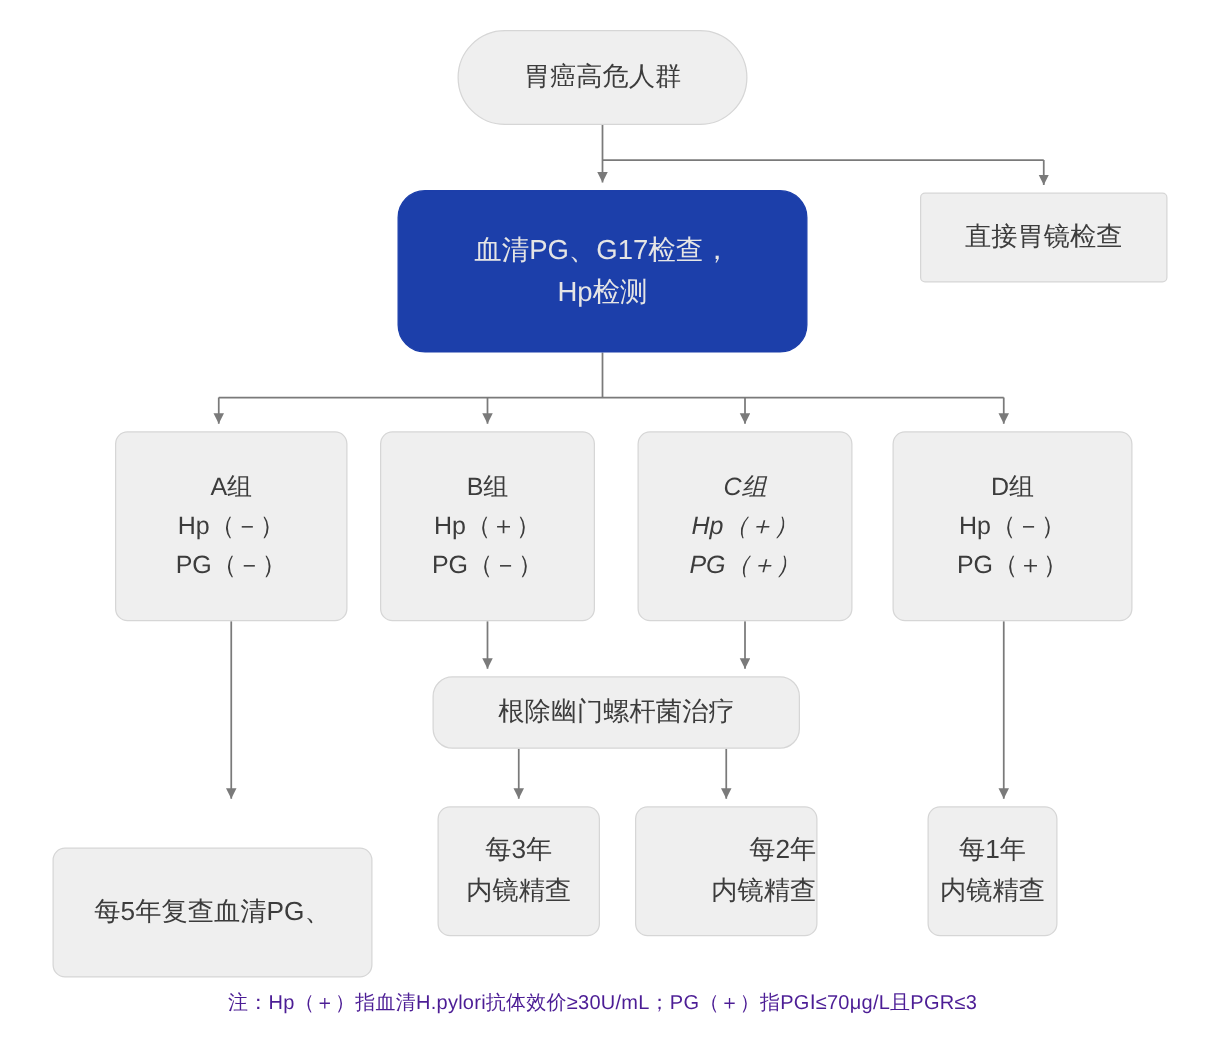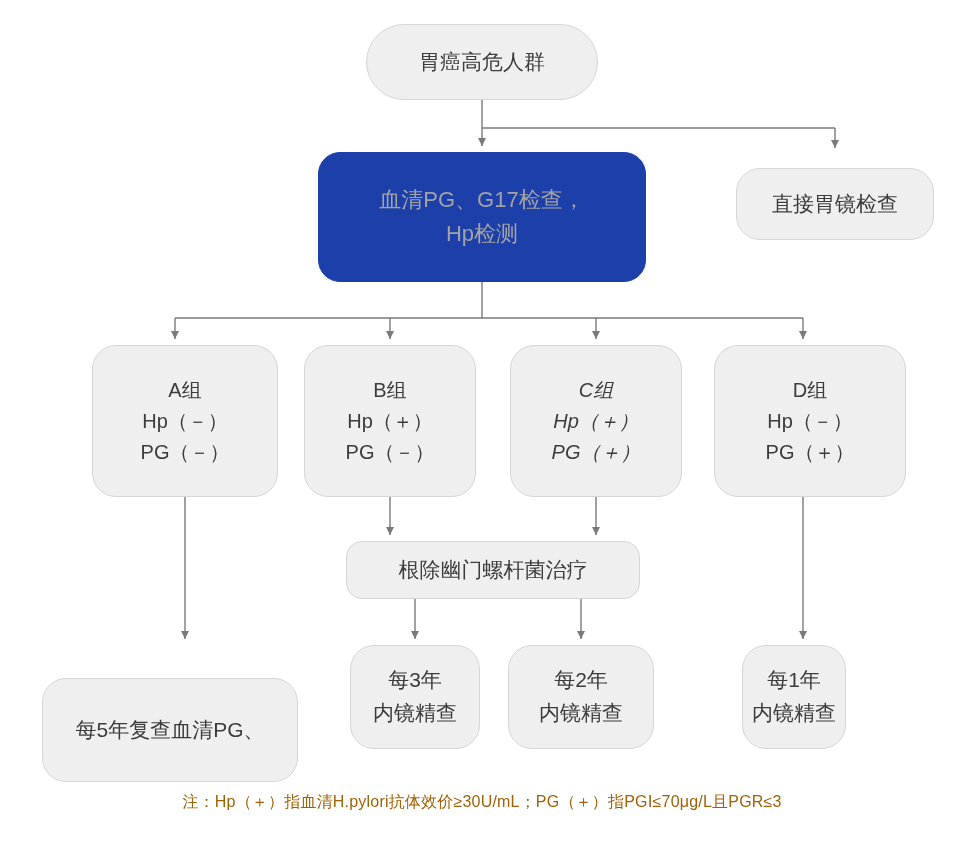--- a/index.html
+++ b/index.html
@@ -29,61 +29,61 @@
     pointer-events: none;
   }
   .node {
     position: absolute;
     box-sizing: border-box;
     display: flex;
     flex-direction: column;
     align-items: center;
     justify-content: center;
     text-align: center;
-    border-radius: 24px;
+    border-radius: 10px;
     background: #efefef;
     border: 1px solid #d6d6d6;
     color: #3c3c3c;
     line-height: 1.55;
   }
   .node .line {
     display: block;
     white-space: nowrap;
   }
   .node.highlight {
     background: #1c3faa;
     border: 1px solid #1c3faa;
-    color: #a3a3a3;
+    color: #e5e5e5;
     border-radius: 22px;
   }
   
   #node-top        { left: 366px; top: 24px;  width: 232px; height: 76px;  font-size: 21px; border-radius: 38px; }
   #node-serum      { left: 318px; top: 152px; width: 328px; height: 130px; font-size: 22px; }
-  #node-direct     { left: 736px; top: 168px; width: 198px; height: 72px;  font-size: 21px; border-radius: 24px; }
+  #node-direct     { left: 736px; top: 154px; width: 198px; height: 72px;  font-size: 21px; border-radius: 4px; }
 
   #node-a          { left: 92px;  top: 345px; width: 186px; height: 152px; font-size: 20px; }
   #node-b          { left: 304px; top: 345px; width: 172px; height: 152px; font-size: 20px; }
   #node-c          { left: 510px; top: 345px; width: 172px; height: 152px; font-size: 20px; font-style: italic; }
   #node-d          { left: 714px; top: 345px; width: 192px; height: 152px; font-size: 20px; }
 
   #node-eradicate  { left: 346px; top: 541px; width: 294px; height: 58px;  font-size: 21px; border-radius: 16px; }
 
   #node-f5         { left: 42px;  top: 678px; width: 256px; height: 104px; font-size: 21px; }
   #node-f3         { left: 350px; top: 645px; width: 130px; height: 104px; font-size: 21px; }
-  #node-f2         { left: 508px; top: 645px; width: 146px; height: 104px; font-size: 21px; }
+  #node-f2         { left: 508px; top: 645px; width: 146px; height: 104px; font-size: 21px; align-items: flex-end; }
   #node-f1         { left: 742px; top: 645px; width: 104px; height: 104px; font-size: 21px; }
 
   #footnote {
     position: absolute;
     left: 0;
     top: 792px;
     width: 964px;
     text-align: center;
     font-size: 16px;
-    color: #a16207;
+    color: #4c1d95;
     letter-spacing: 0.2px;
   }
 </style>
 </head>
 <body>
 
 <div id="canvas">
 
   <svg class="connectors" viewBox="0 0 964 850">
     <defs>

